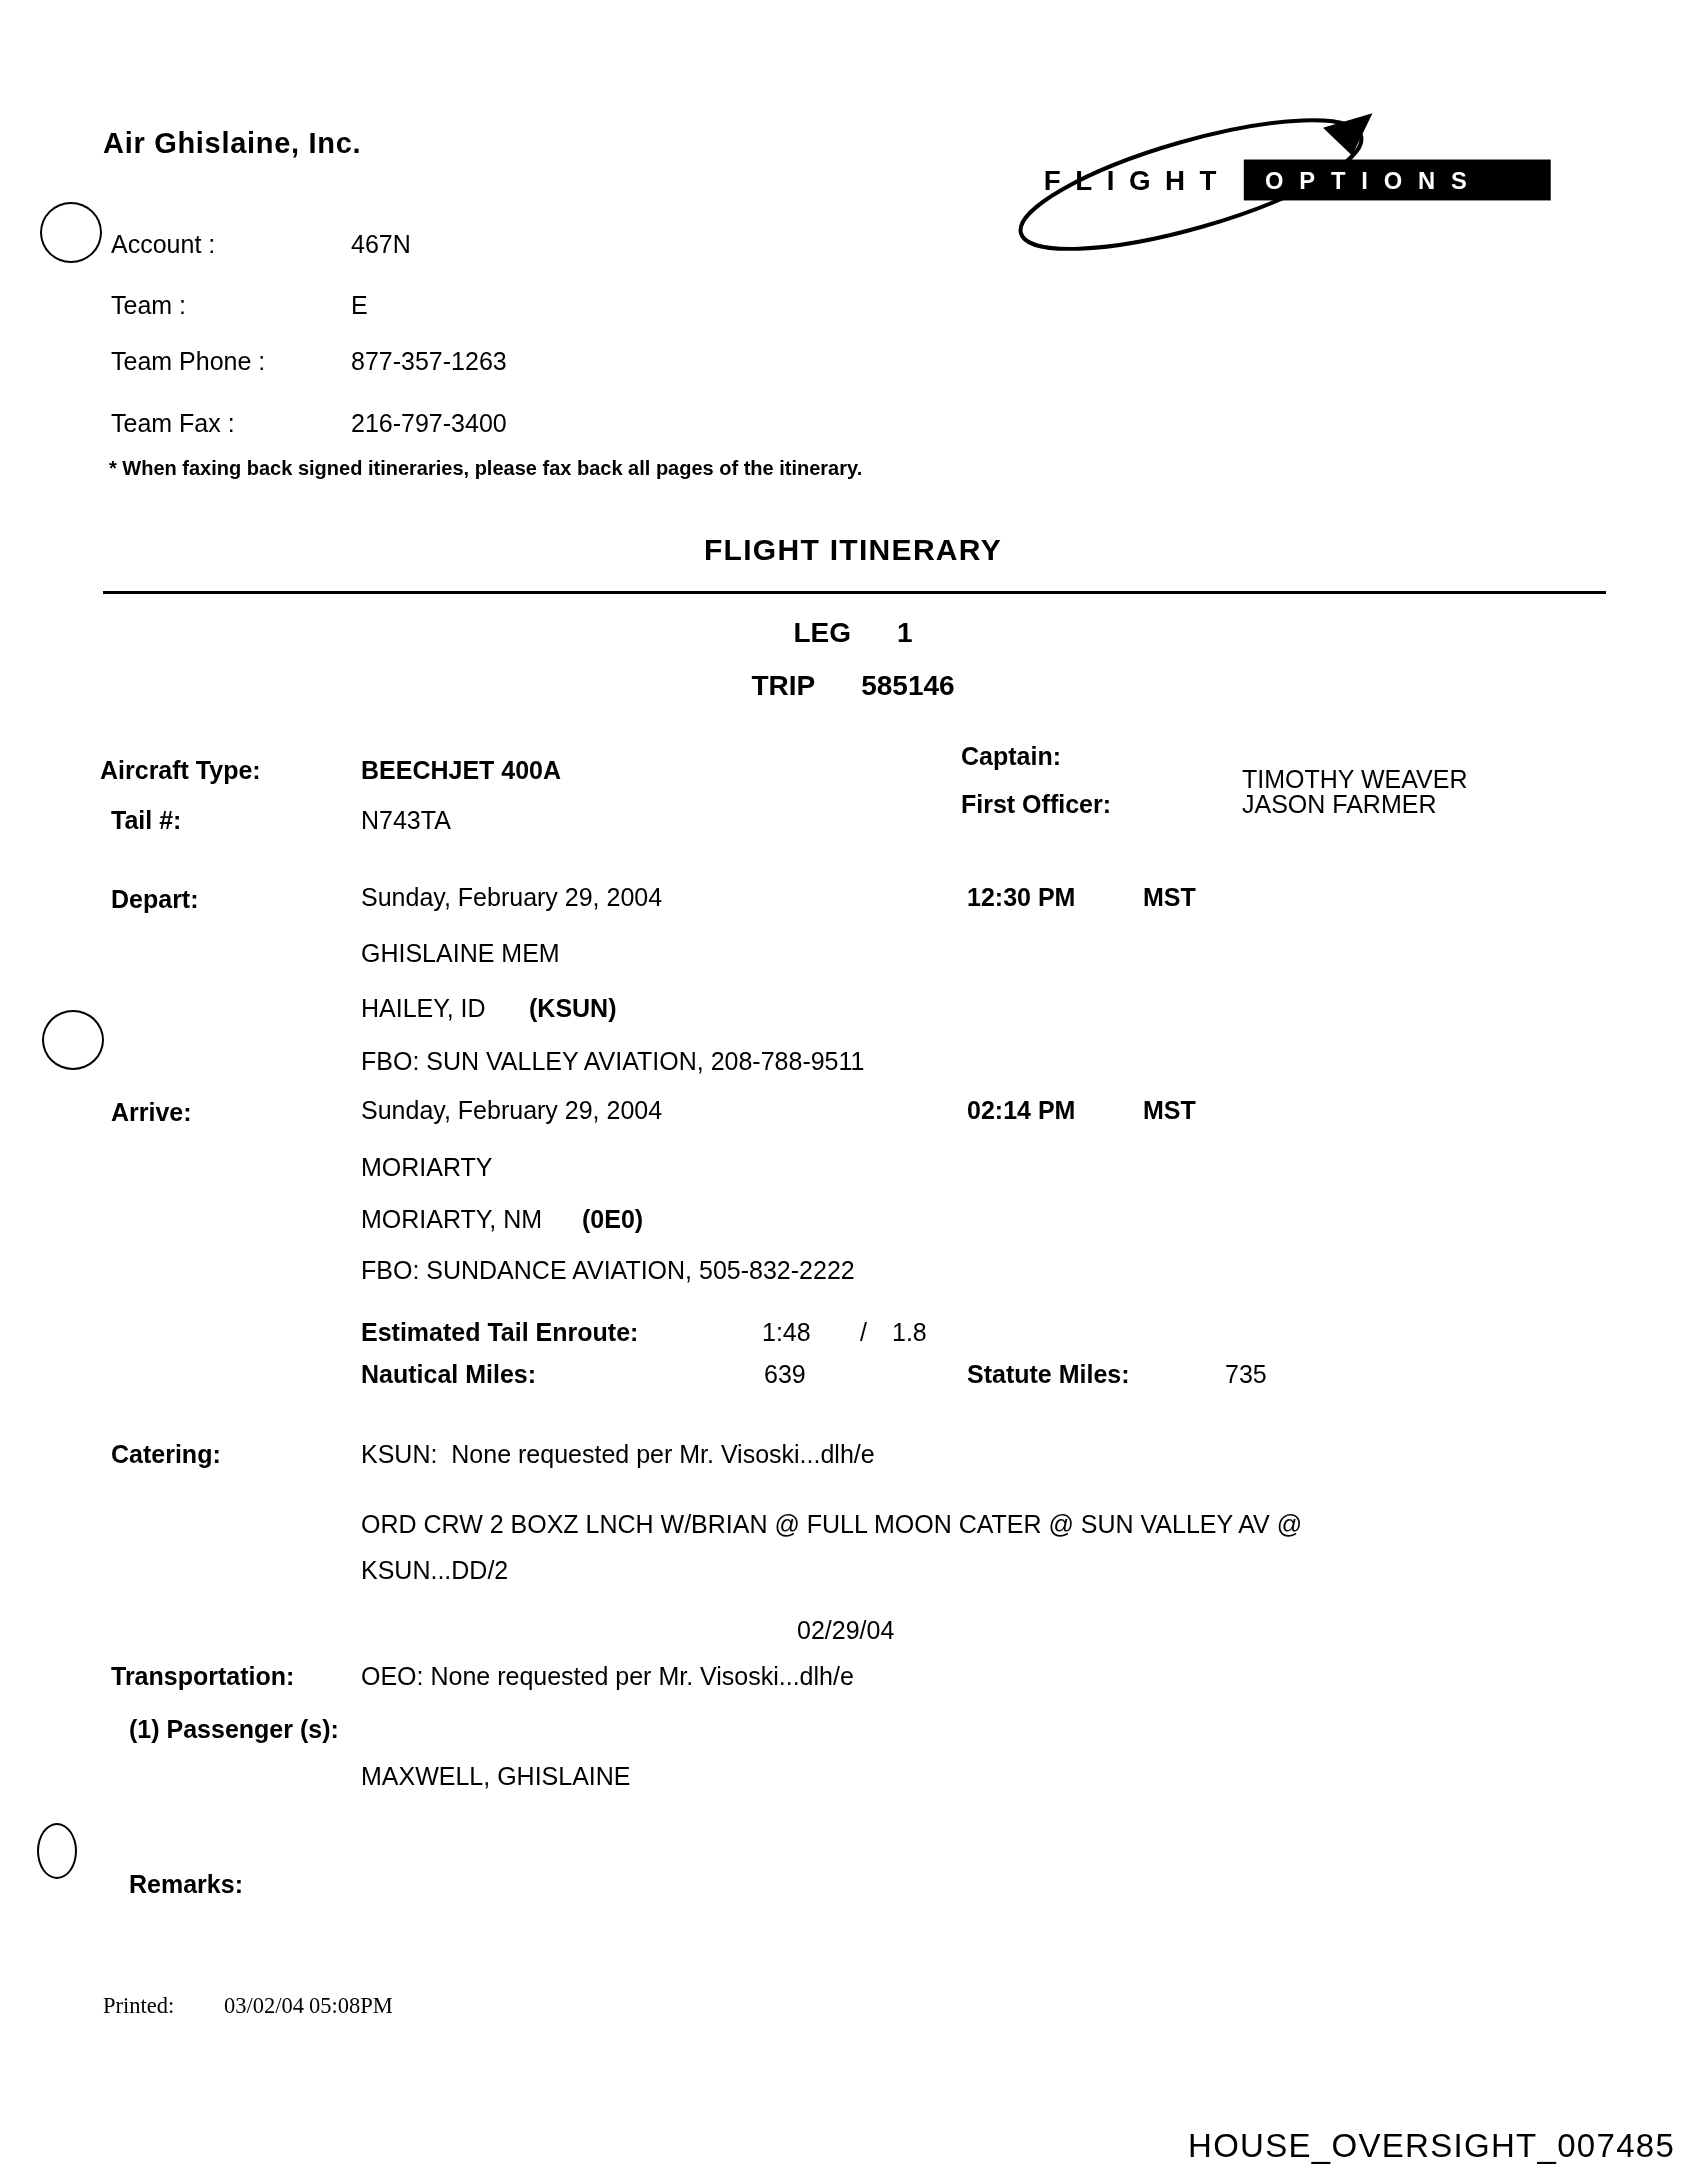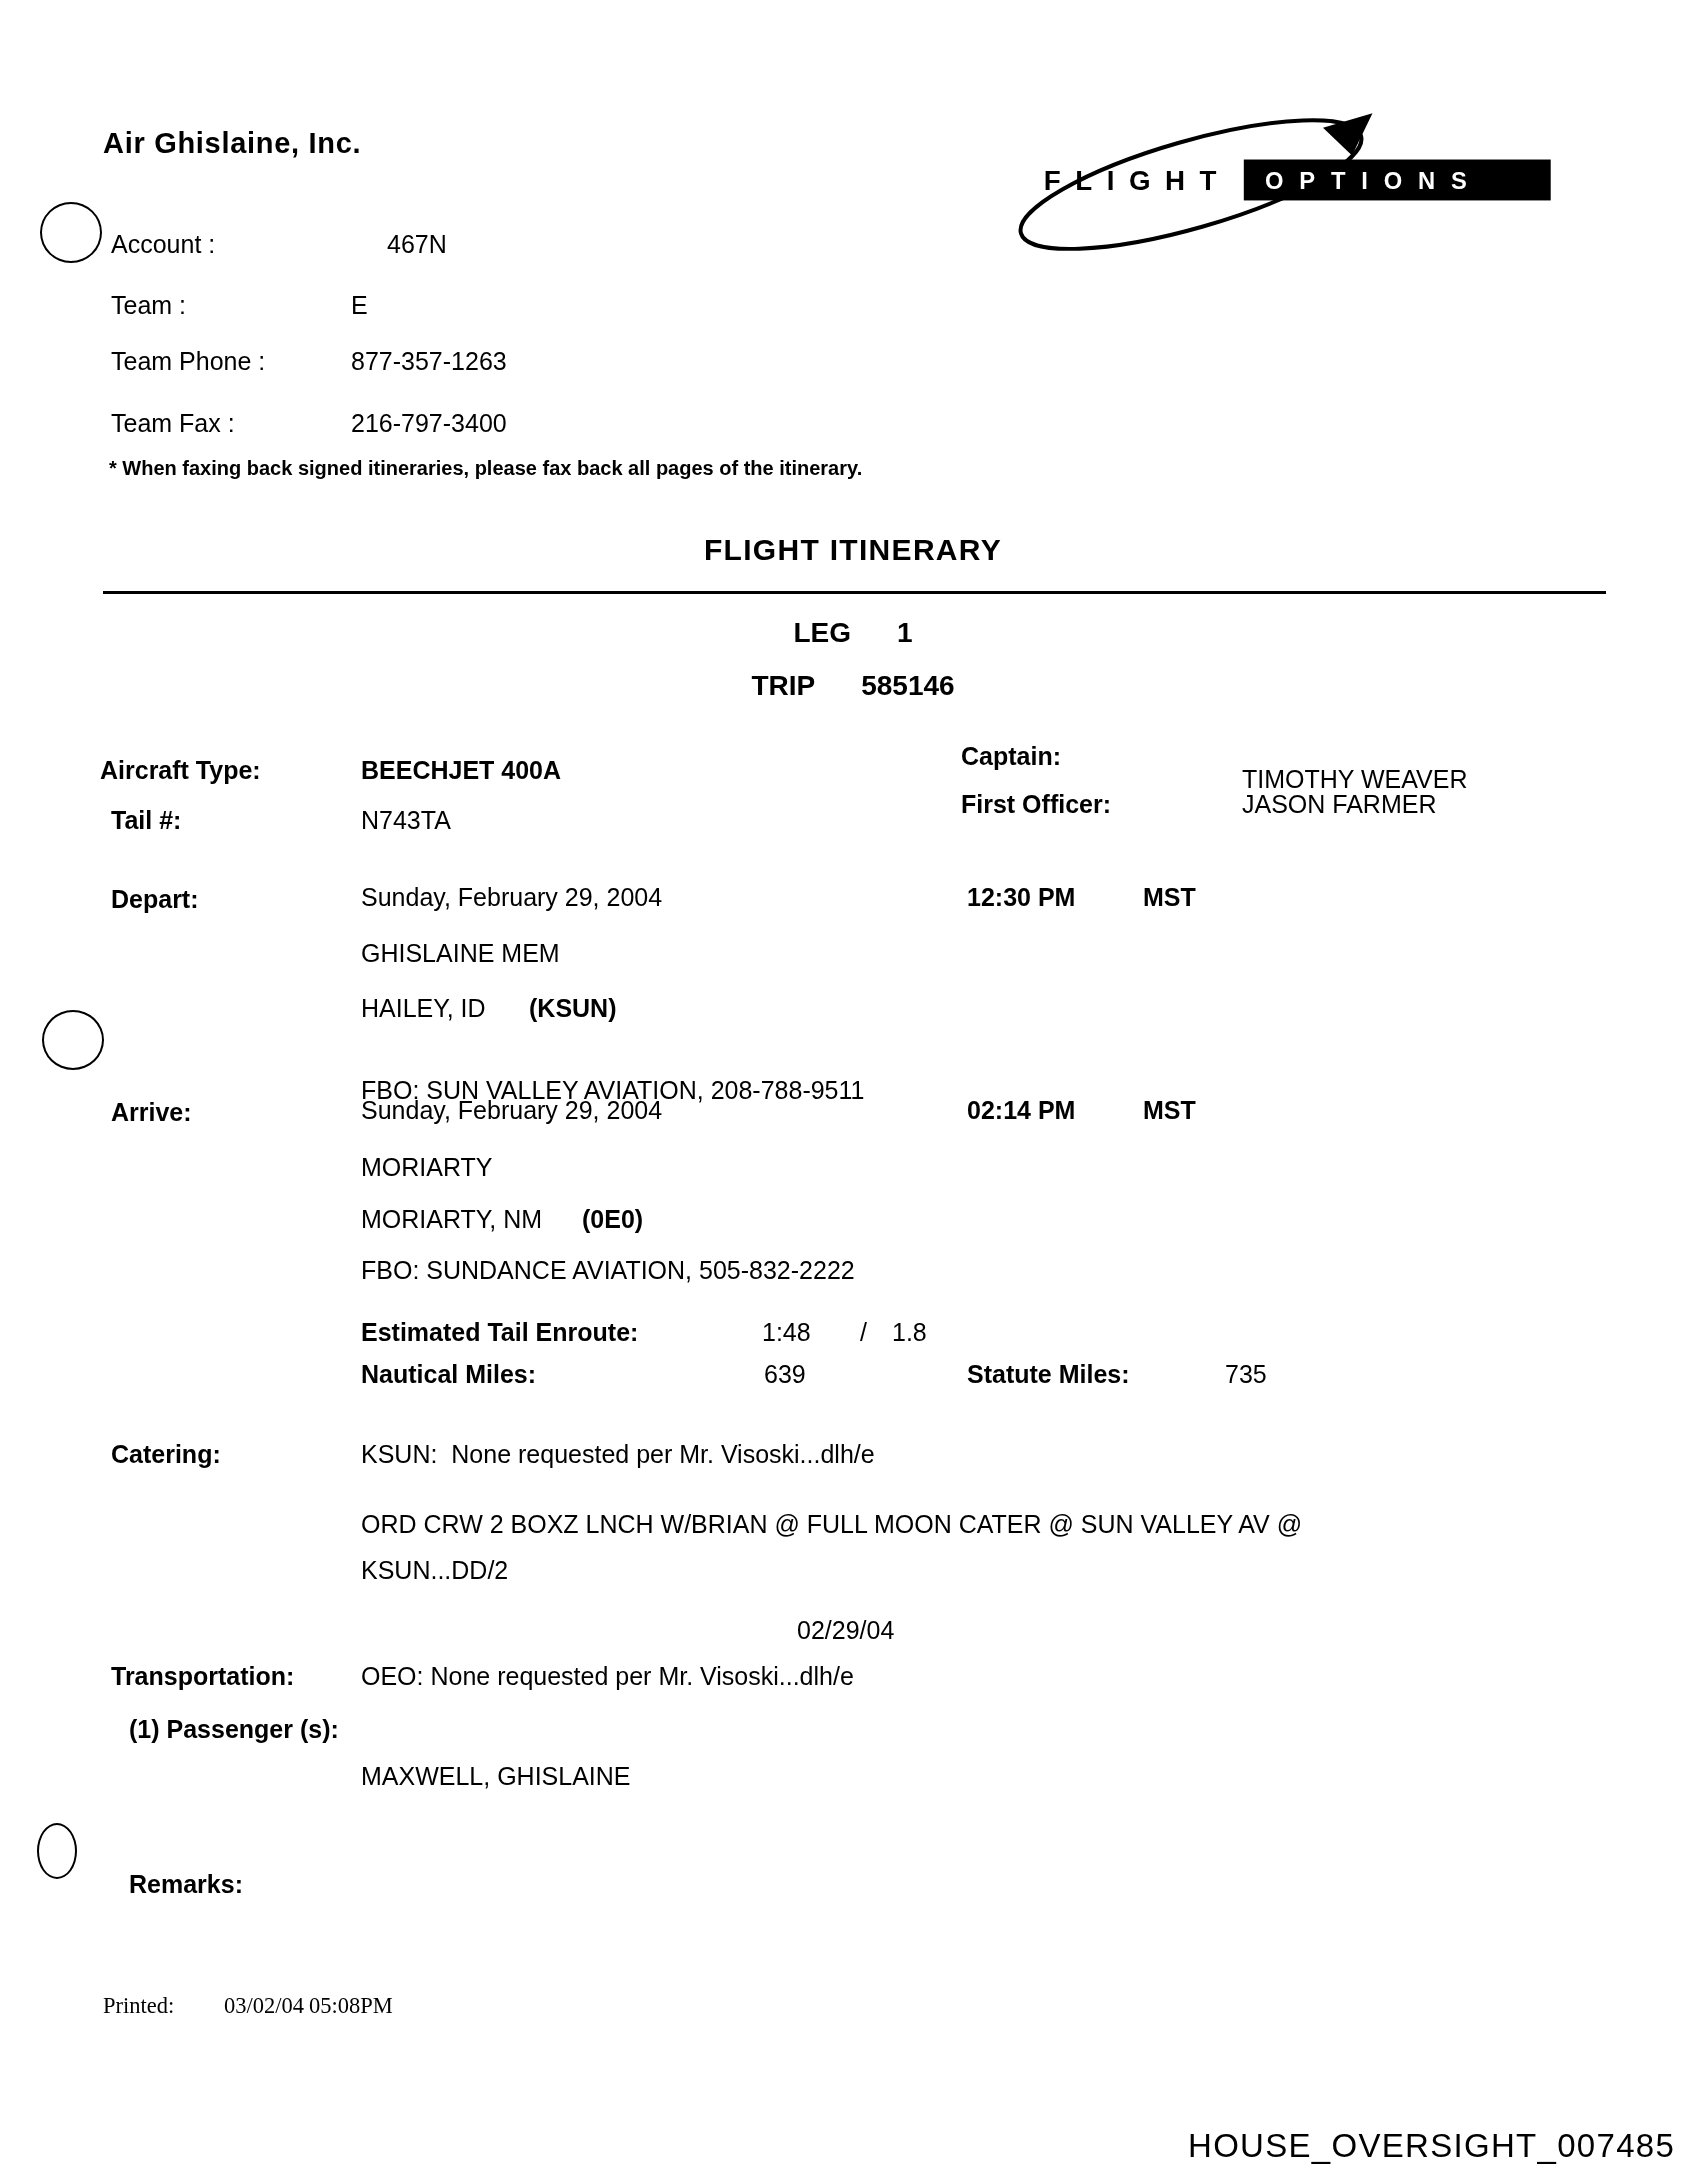--- a/index.html
+++ b/index.html
@@ -52,21 +52,21 @@
     <g transform="rotate(-16 350 160)">
       <ellipse cx="350" cy="160" rx="268" ry="66" fill="none" stroke="#000" stroke-width="6"></ellipse>
     </g>
     <polygon points="625,52 550,74 594,116" fill="#000"></polygon>
     <rect x="430" y="122" width="465" height="62" fill="#000"></rect>
     <text x="127" y="168" font-size="42" font-weight="bold" letter-spacing="22" fill="#000">FLIGHT</text>
     <text x="462" y="166" font-size="36" font-weight="bold" letter-spacing="24" fill="#fff">OPTIONS</text>
   </svg>
 
   <div class="t" style="left:111px; top:230px;">Account :</div>
-  <div class="t" style="left:351px; top:230px;margin-left:36px;">467N</div>
+  <div class="t" style="left:351px; top:230px;">467N</div>
 
   <div class="t" style="left:111px; top:291px;">Team :</div>
   <div class="t" style="left:351px; top:291px;">E</div>
 
   <div class="t" style="left:111px; top:347px;">Team Phone :</div>
   <div class="t" style="left:351px; top:347px;">877-357-1263</div>
 
   <div class="t" style="left:111px; top:409px;">Team Fax :</div>
   <div class="t" style="left:351px; top:409px;">216-797-3400</div>
 
@@ -92,21 +92,21 @@
   <div class="t b" style="left:961px; top:790px;">First Officer:</div>
   <div class="t" style="left:1242px; top:790px;">JASON FARMER</div>
 
   <div class="t b" style="left:111px;  top:885px;">Depart:</div>
   <div class="t" style="left:361px;  top:883px;">Sunday, February 29, 2004</div>
   <div class="t b" style="left:967px; top:883px;">12:30 PM</div>
   <div class="t b" style="left:1143px; top:883px;">MST</div>
   <div class="t" style="left:361px;  top:939px;">GHISLAINE MEM</div>
   <div class="t" style="left:361px;  top:994px;">HAILEY, ID</div>
   <div class="t b" style="left:529px;  top:994px;">(KSUN)</div>
-  <div class="t" style="left:361px;  top:1047px;margin-top:29px;">FBO: SUN VALLEY AVIATION, 208-788-9511</div>
+  <div class="t" style="left:361px;  top:1047px;">FBO: SUN VALLEY AVIATION, 208-788-9511</div>
 
   <div class="t b" style="left:111px;  top:1098px;">Arrive:</div>
   <div class="t" style="left:361px;  top:1096px;">Sunday, February 29, 2004</div>
   <div class="t b" style="left:967px; top:1096px;">02:14 PM</div>
   <div class="t b" style="left:1143px; top:1096px;">MST</div>
   <div class="t" style="left:361px;  top:1153px;">MORIARTY</div>
   <div class="t" style="left:361px;  top:1205px;">MORIARTY, NM</div>
   <div class="t b" style="left:582px;  top:1205px;">(0E0)</div>
   <div class="t" style="left:361px;  top:1256px;">FBO: SUNDANCE AVIATION, 505-832-2222</div>
 

